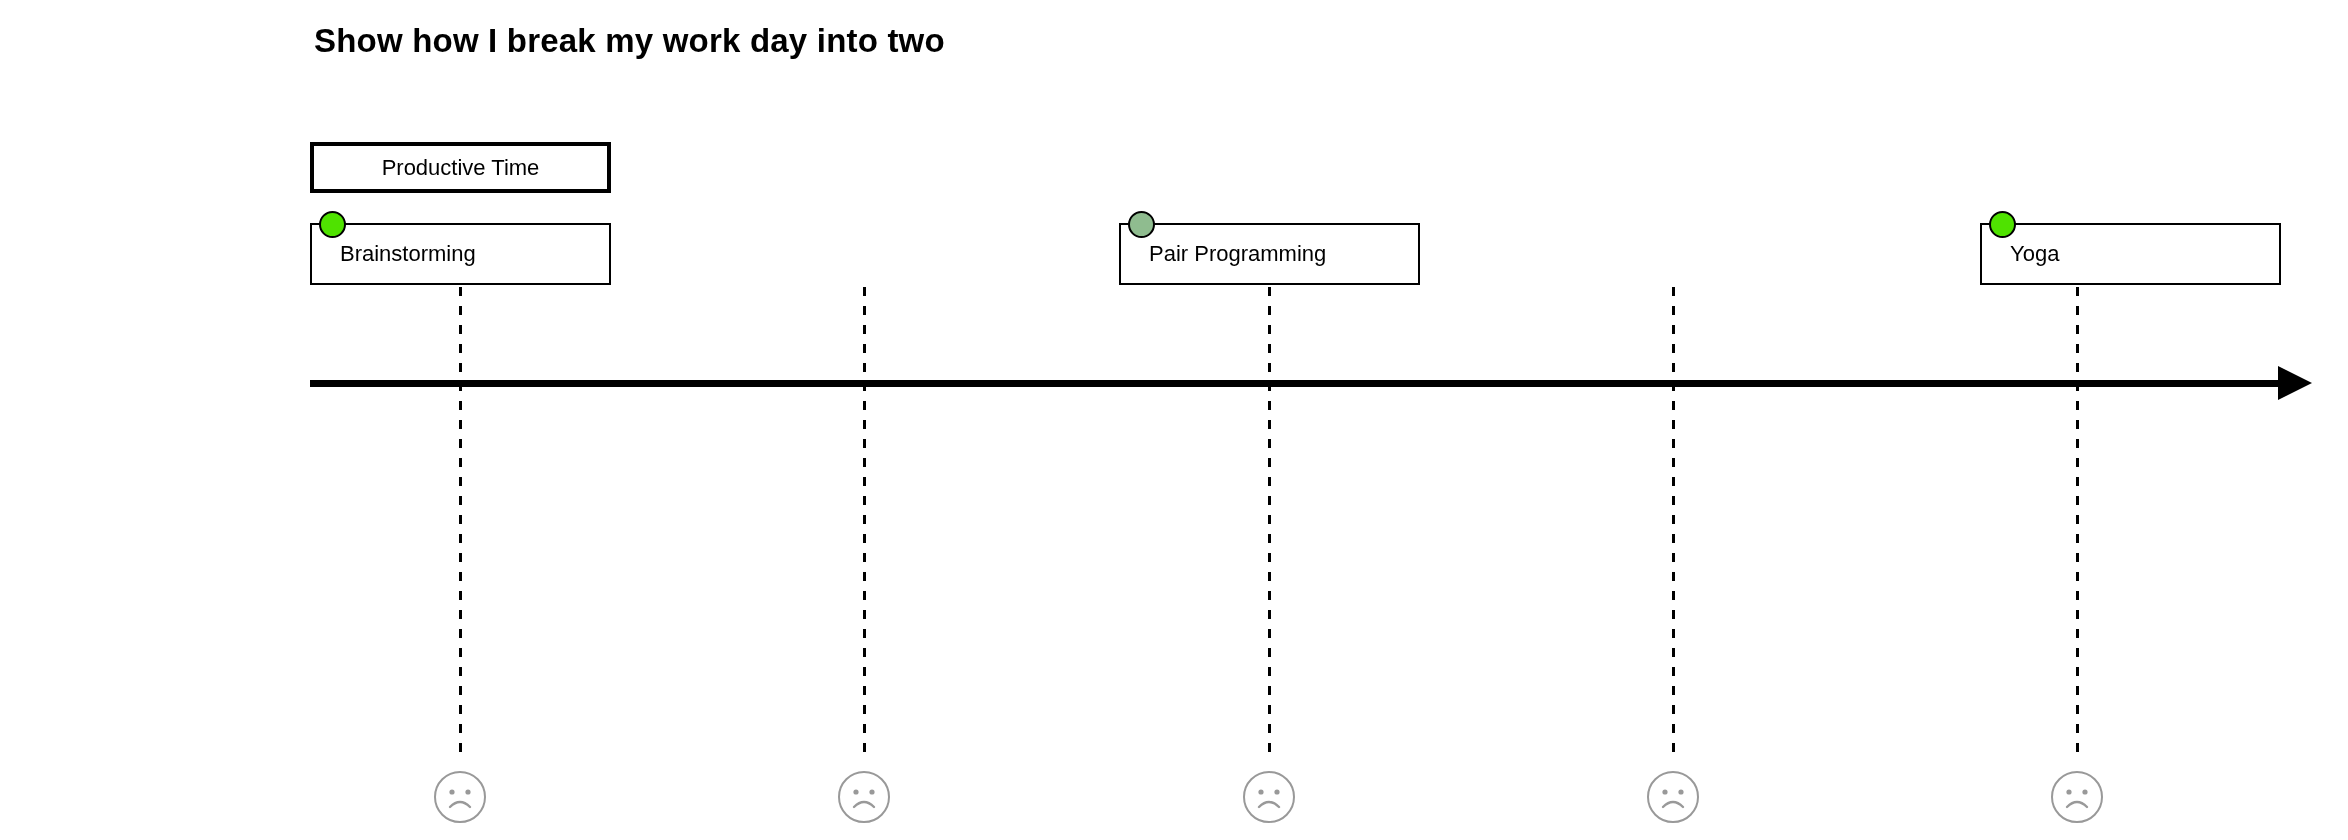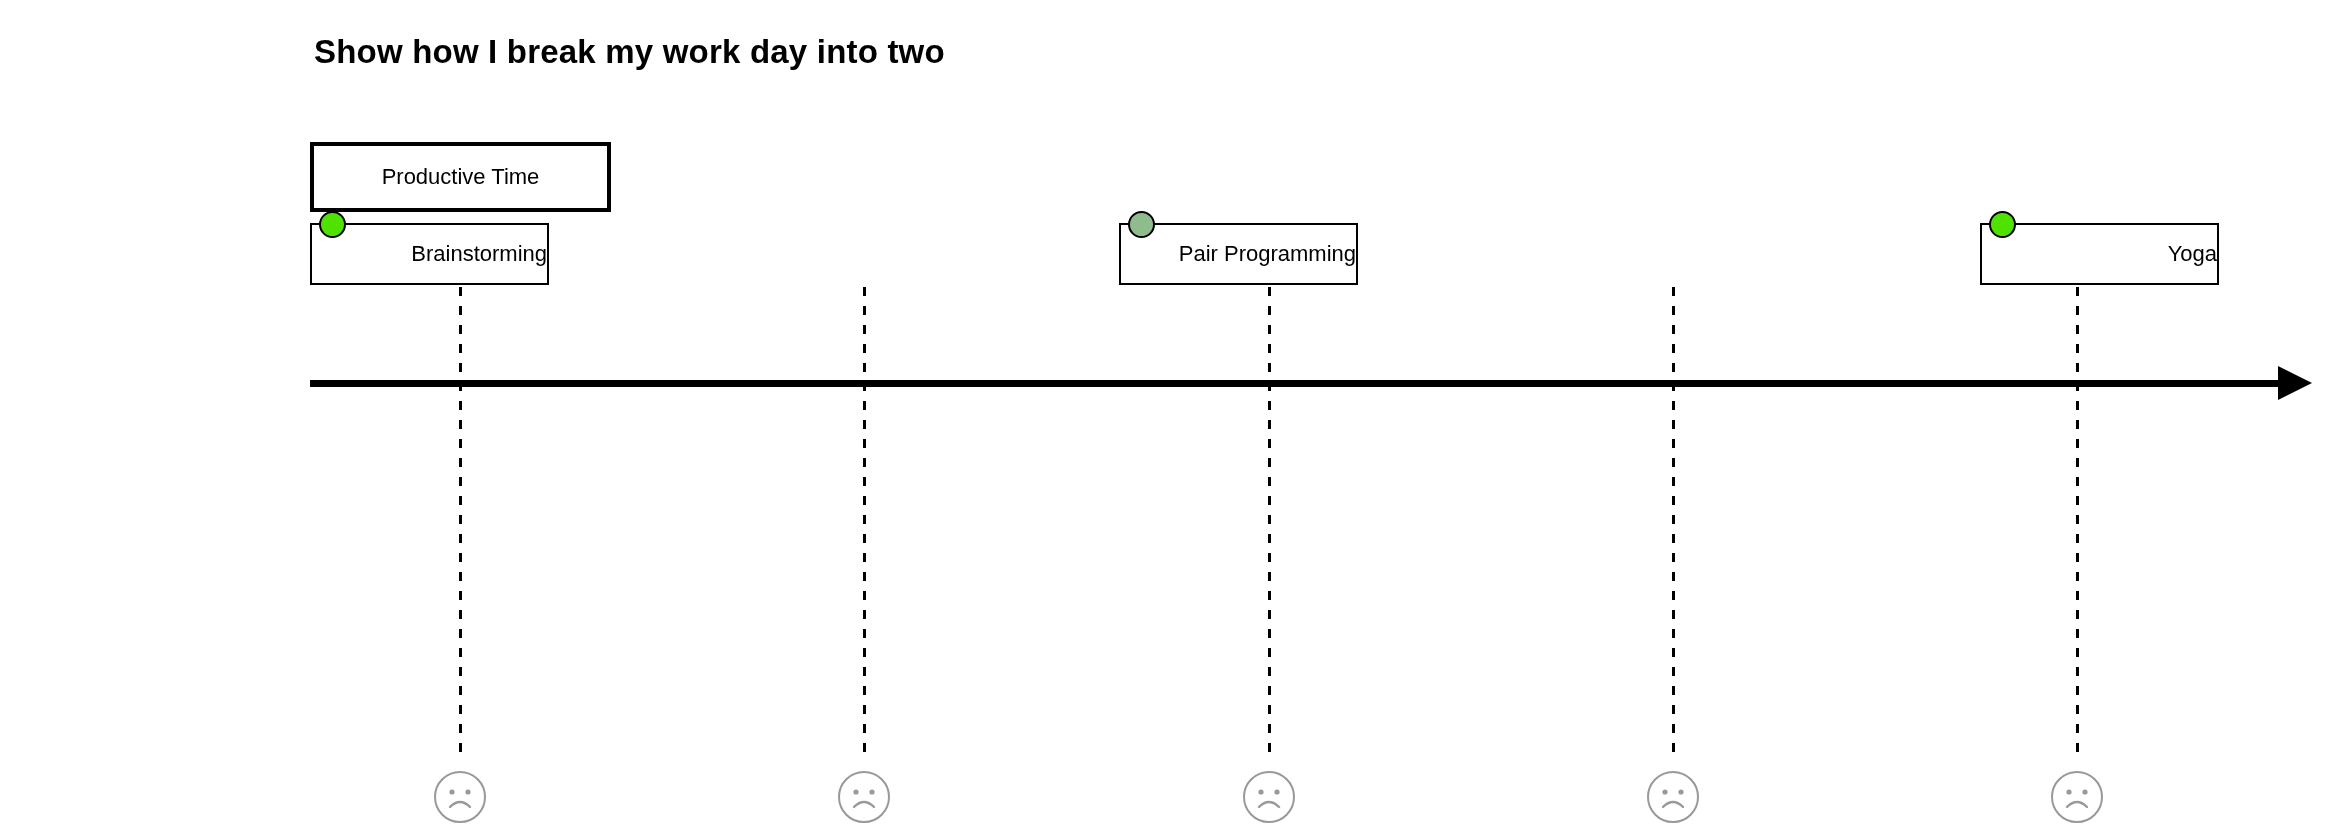--- a/index.html
+++ b/index.html
@@ -10,21 +10,21 @@
     width: 2348px;
     height: 840px;
     background: #ffffff;
     overflow: hidden;
   }
 
   
   .diagram-title {
     position: absolute;
     left: 314px;
-    top: 33px;
+    top: 22px;
     font-size: 33px;
     font-weight: 700;
     letter-spacing: 0.2px;
     white-space: nowrap;
   }
 
   
   .legend {
     position: absolute;
     left: 29px;
@@ -40,41 +40,41 @@
     border-radius: 50%;
     flex: 0 0 auto;
   }
   .legend-label { margin-left: 15px; font-size: 22px; line-height: 1; }
 
   
   .section-box {
     position: absolute;
     top: 142px;
     width: 301px;
-    height: 70px;
+    height: 51px;
     border: 4px solid #000;
     background: #fff;
     display: flex;
     align-items: center;
     justify-content: center;
     font-size: 22px;
     white-space: nowrap;
   }
 
   
   .event-box {
     position: absolute;
     top: 223px;
-    width: 239px;
+    width: 301px;
     height: 62px;
     border: 2px solid #000;
     background: #fff;
     display: flex;
     align-items: center;
-    justify-content: flex-end;
+    justify-content: flex-start;
     font-size: 22px;
     white-space: nowrap;
     z-index: 2;
     padding-left: 28px;
   }
   .event-marker {
     position: absolute;
     left: 7px;
     top: -14px;
     width: 27px;

